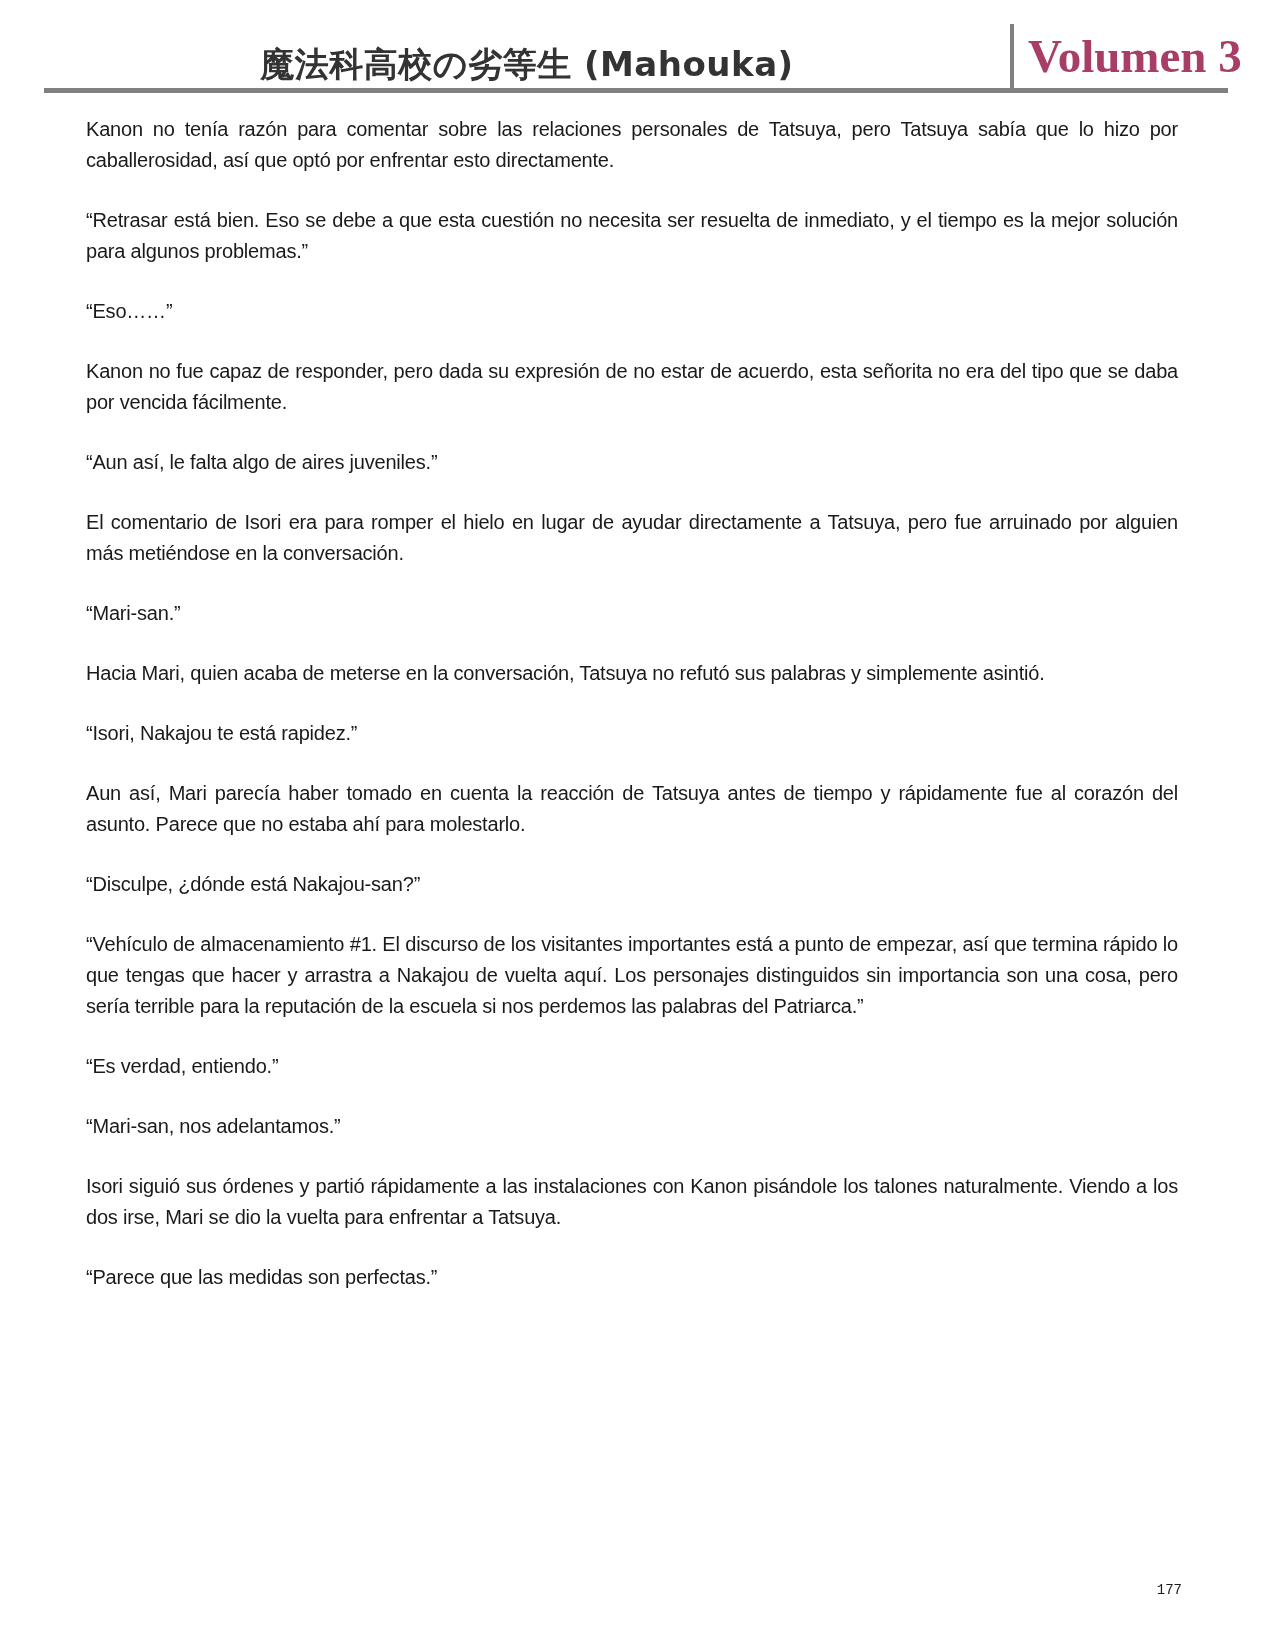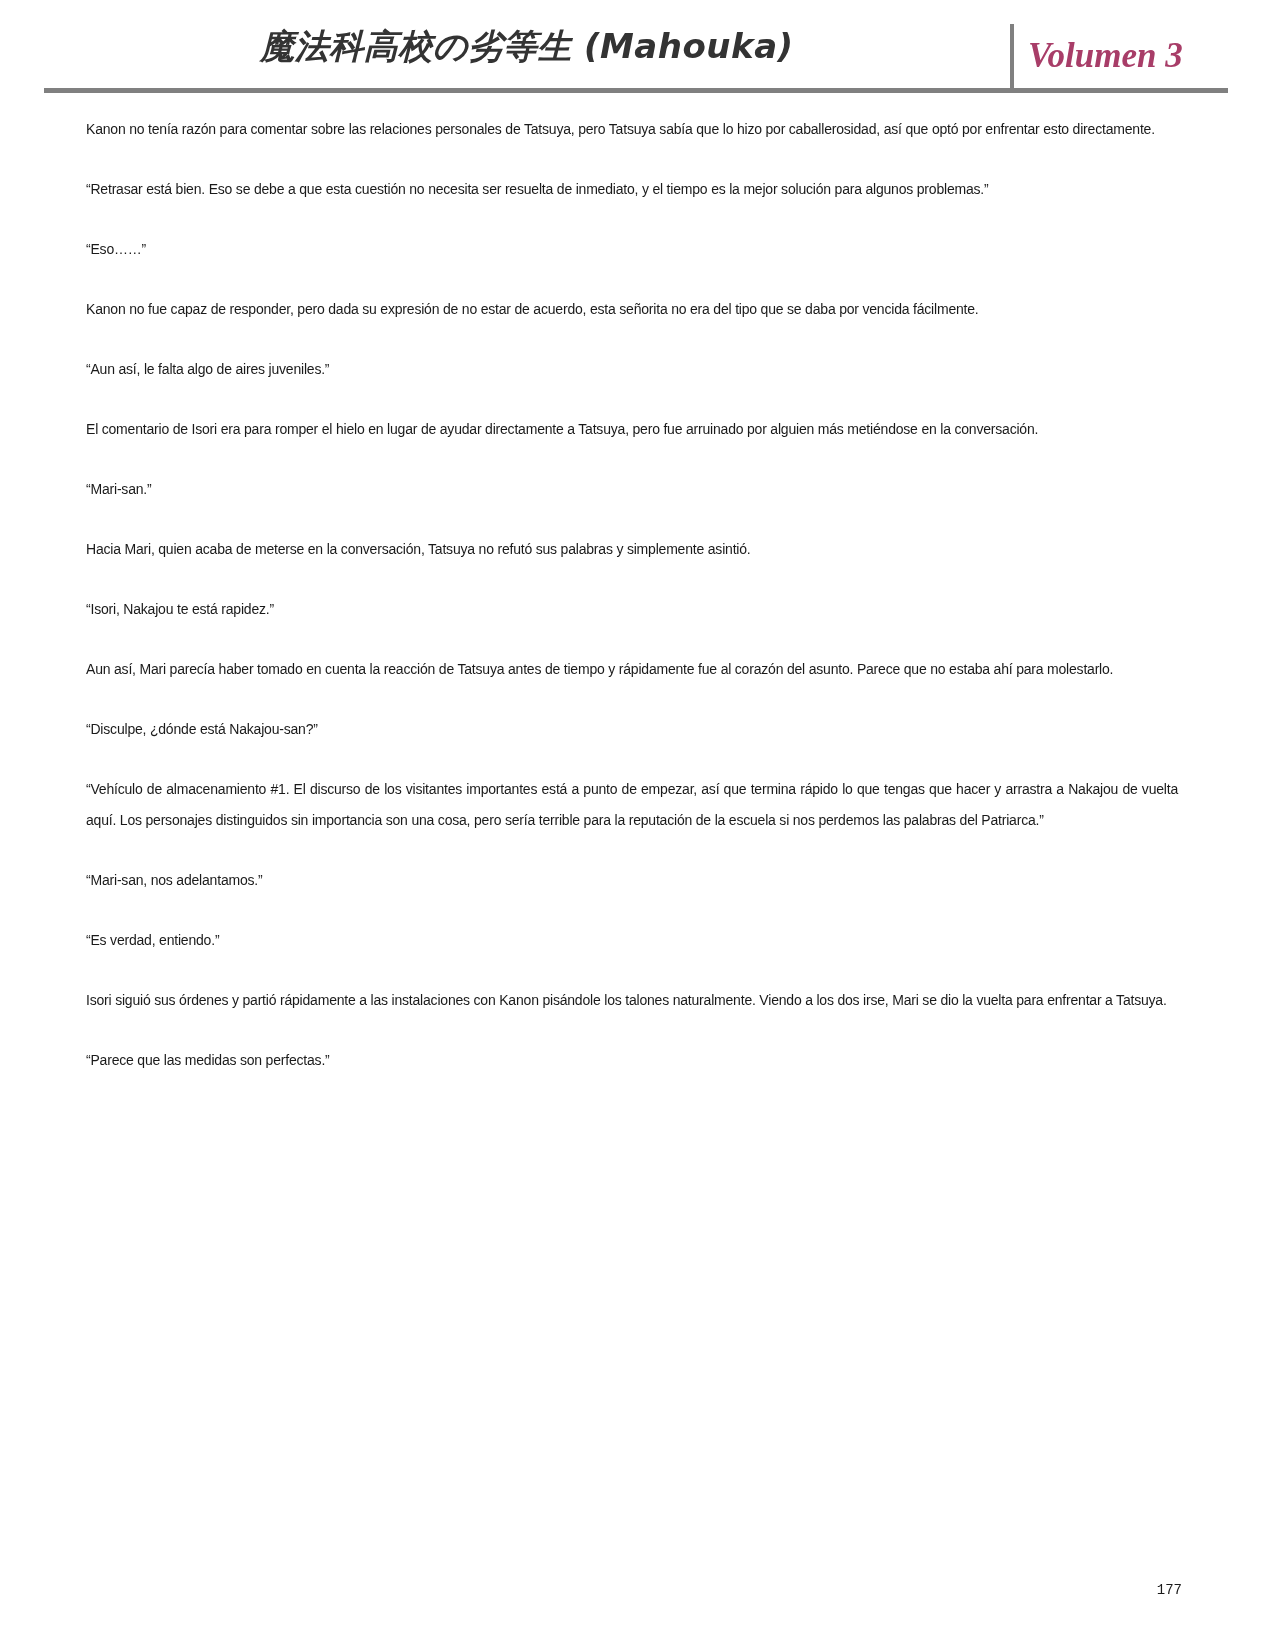--- a/index.html
+++ b/index.html
@@ -22,23 +22,22 @@
     font-family:"Liberation Sans",sans-serif;
     box-sizing:border-box;
   }
   
   .page-header{
     margin:0 47px 0 44px;
     padding-top:24px;
   }
   .header-row{
     display:flex;
-    align-items:flex-start;
+    align-items:flex-end;
     height:64px;
-    font-style:italic;
   }
   .header-title{
     flex:1;
     text-align:center;
     font-family:"DejaVu Sans","Liberation Sans",sans-serif;
     font-weight:bold;
     font-size:34px;
     color:var(--title-color);
     letter-spacing:0.5px;
     white-space:nowrap;
@@ -48,32 +47,32 @@
     align-self:stretch;
     display:flex;
     align-items:center;
     border-left:4px solid var(--rule);
     padding-left:14px;
     box-sizing:border-box;
   }
   .header-volume{
     font-family:"Liberation Serif","DejaVu Serif",serif;
     font-weight:bold;
-    font-size:35px;
+    font-size:47px;
     color:var(--accent);
     white-space:nowrap;
   }
   .header-rule{
     height:5px;
     background:var(--rule);
   }
   
   .page-body{
     margin:21px 97px 0 86px;
-    font-size:14px;
+    font-size:20px;
     line-height:31px;
     letter-spacing:-0.2px;
     color:var(--body-text);
     text-align:justify;
   }
   .page-body p{
     margin:0 0 29px 0;
   }
   
   .page-footer{
@@ -108,22 +107,22 @@
       <p>“Eso……”</p>
       <p>Kanon no fue capaz de responder, pero dada su expresión de no estar de acuerdo, esta señorita no era del tipo que se daba por vencida fácilmente.</p>
       <p>“Aun así, le falta algo de aires juveniles.”</p>
       <p>El comentario de Isori era para romper el hielo en lugar de ayudar directamente a Tatsuya, pero fue arruinado por alguien más metiéndose en la conversación.</p>
       <p>“Mari-san.”</p>
       <p>Hacia Mari, quien acaba de meterse en la conversación, Tatsuya no refutó sus palabras y simplemente asintió.</p>
       <p>“Isori, Nakajou te está rapidez.”</p>
       <p>Aun así, Mari parecía haber tomado en cuenta la reacción de Tatsuya antes de tiempo y rápidamente fue al corazón del asunto. Parece que no estaba ahí para molestarlo.</p>
       <p>“Disculpe, ¿dónde está Nakajou-san?”</p>
       <p>“Vehículo de almacenamiento #1. El discurso de los visitantes importantes está a punto de empezar, así que termina rápido lo que tengas que hacer y arrastra a Nakajou de vuelta aquí. Los personajes distinguidos sin importancia son una cosa, pero sería terrible para la reputación de la escuela si nos perdemos las palabras del Patriarca.”</p>
+      <p>“Es verdad, entiendo.”</p>
       <p>“Mari-san, nos adelantamos.”</p>
-      <p>“Es verdad, entiendo.”</p>
       <p>Isori siguió sus órdenes y partió rápidamente a las instalaciones con Kanon pisándole los talones naturalmente. Viendo a los dos irse, Mari se dio la vuelta para enfrentar a Tatsuya.</p>
       <p>“Parece que las medidas son perfectas.”</p>
     </main>
 
   <footer class="page-footer">
     <span class="page-number">177</span>
   </footer>
 
 </div>
 

